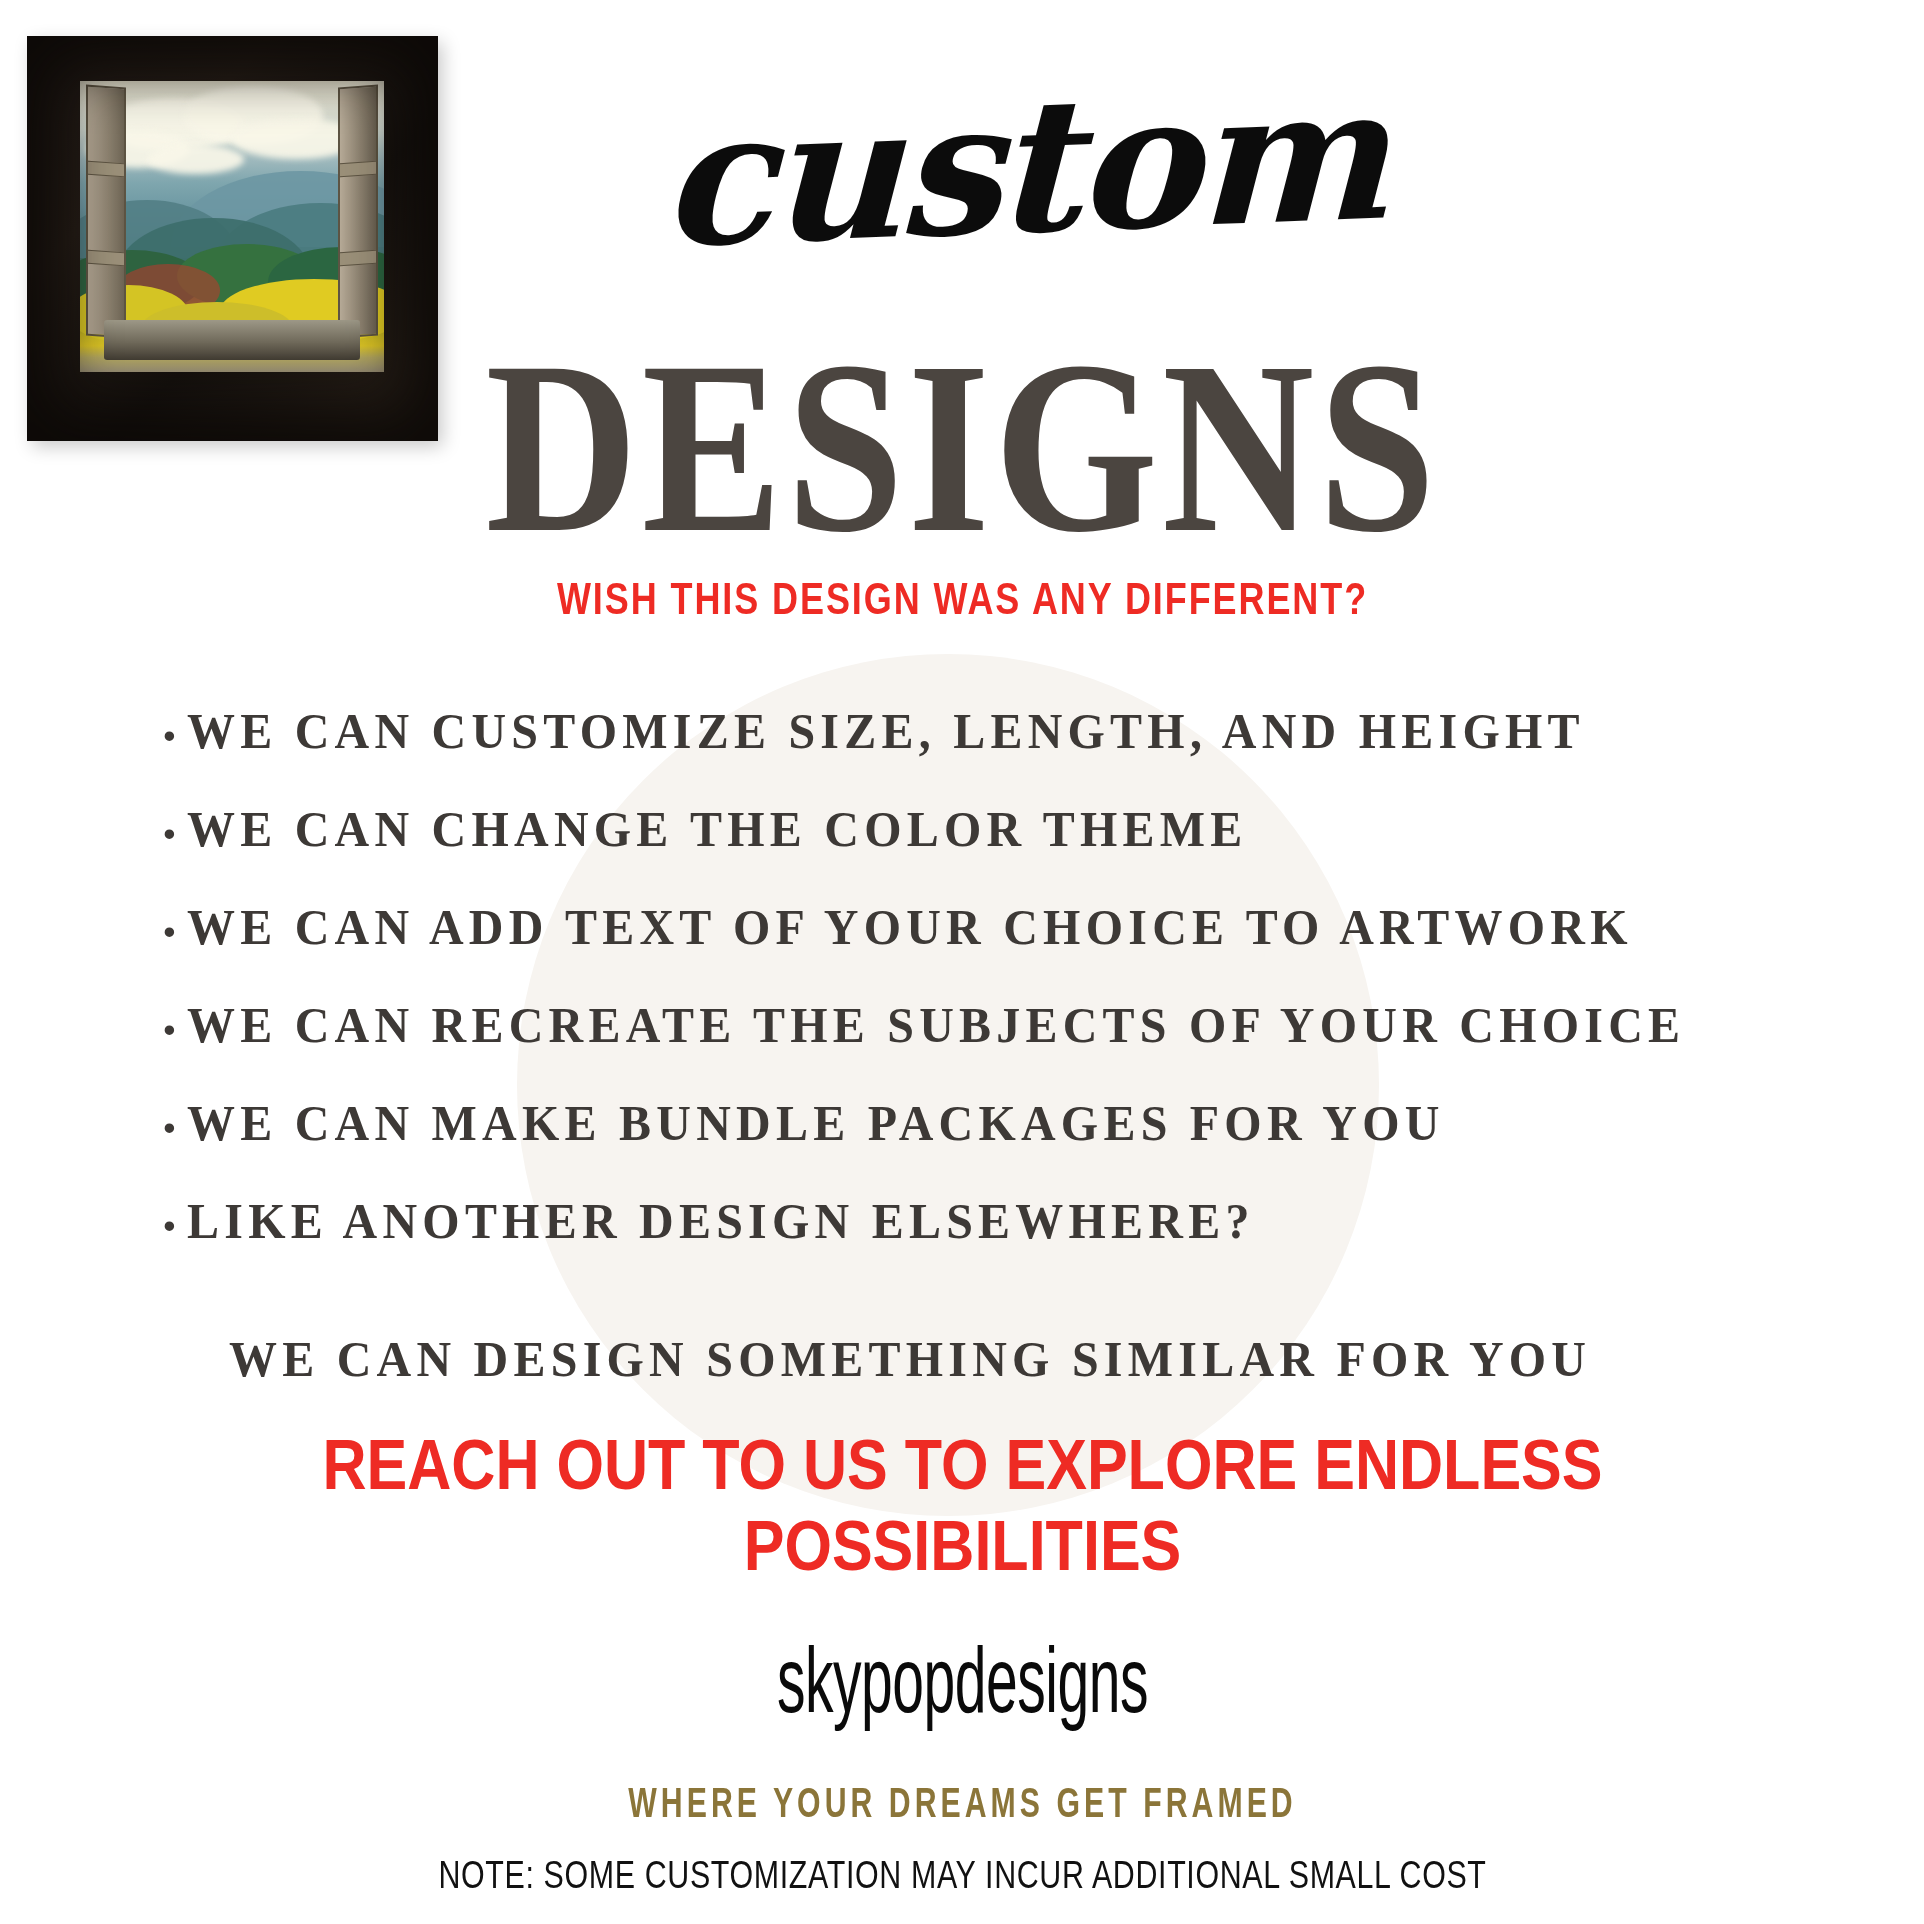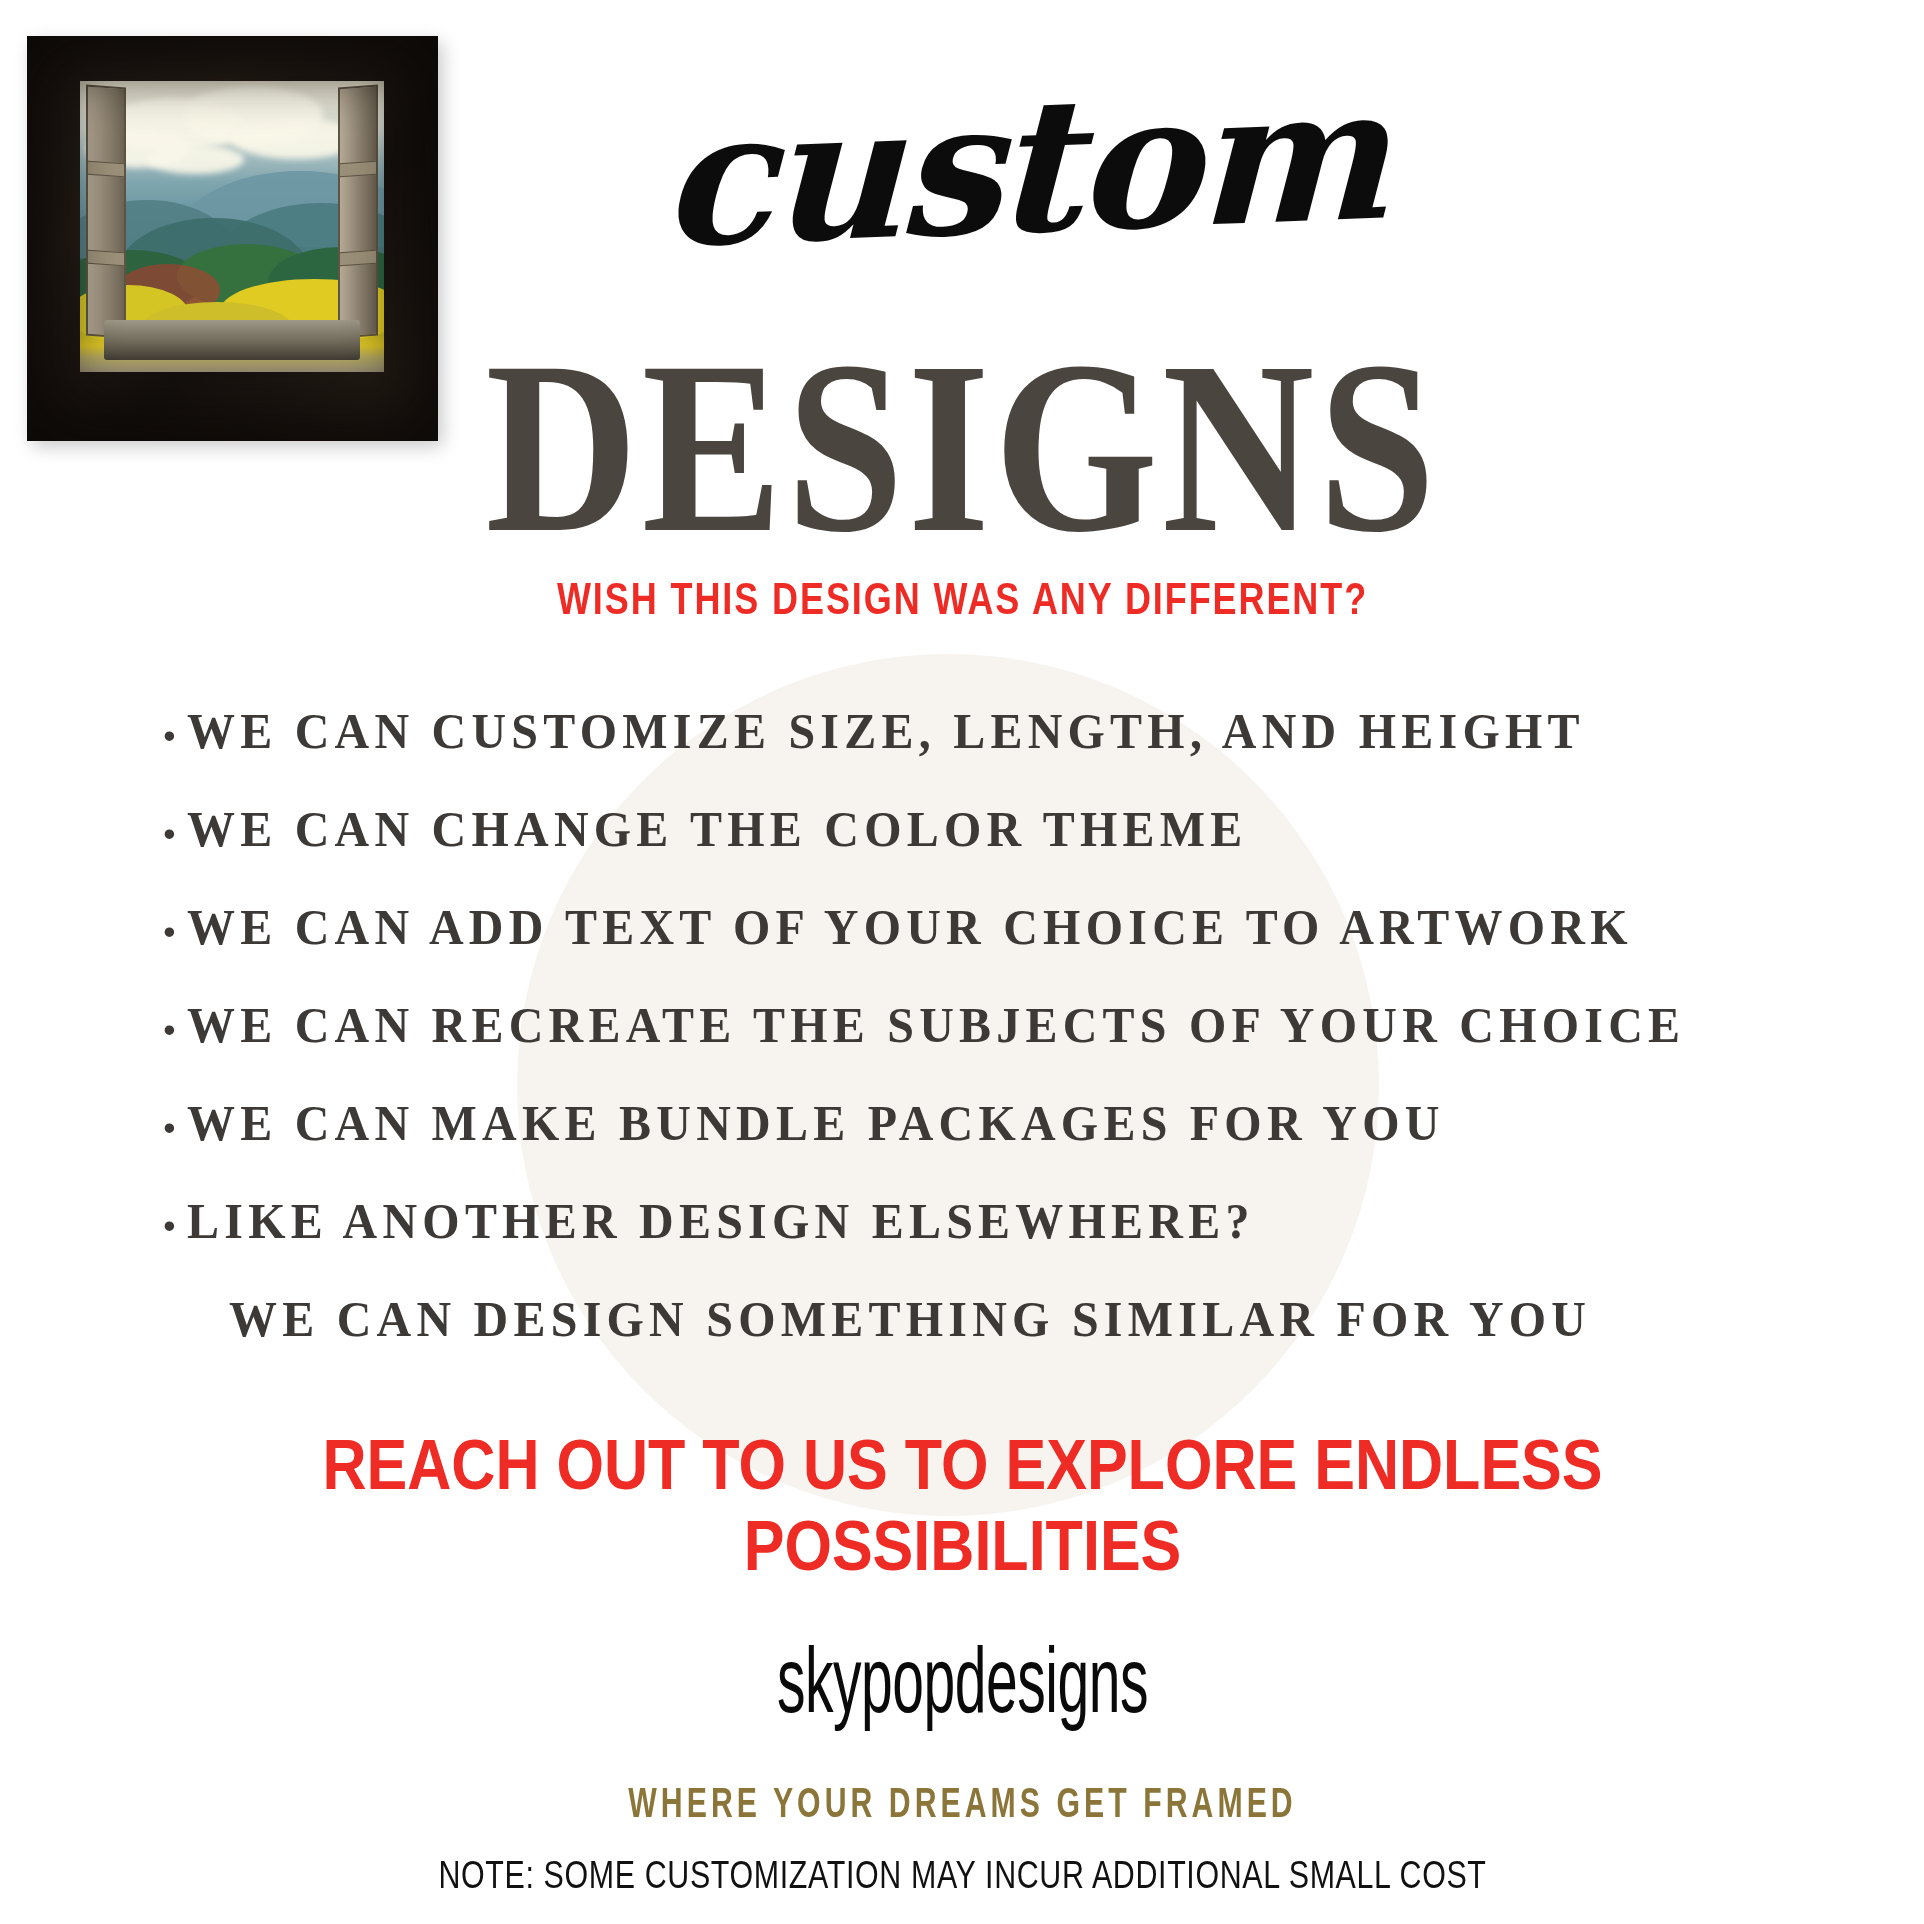--- a/index.html
+++ b/index.html
@@ -224,21 +224,21 @@
   .bullet-text {
     font-family: "Liberation Serif", "DejaVu Serif", serif;
     font-weight: 700;
     font-size: 51px;
     letter-spacing: 5.6px;
     color: #3d3936;
     white-space: nowrap;
     transform: scaleX(0.94);
     transform-origin: left center;
   }
-  .bullet-row.continuation { padding-left: 42px; }
+  .bullet-row.continuation { padding-left: 42px; align-items: flex-end; }
 
   
   .cta {
     position: absolute;
     left: 0;
     right: 0;
     top: 1424px;
     z-index: 3;
     text-align: center;
     font-family: "Liberation Sans", sans-serif;

